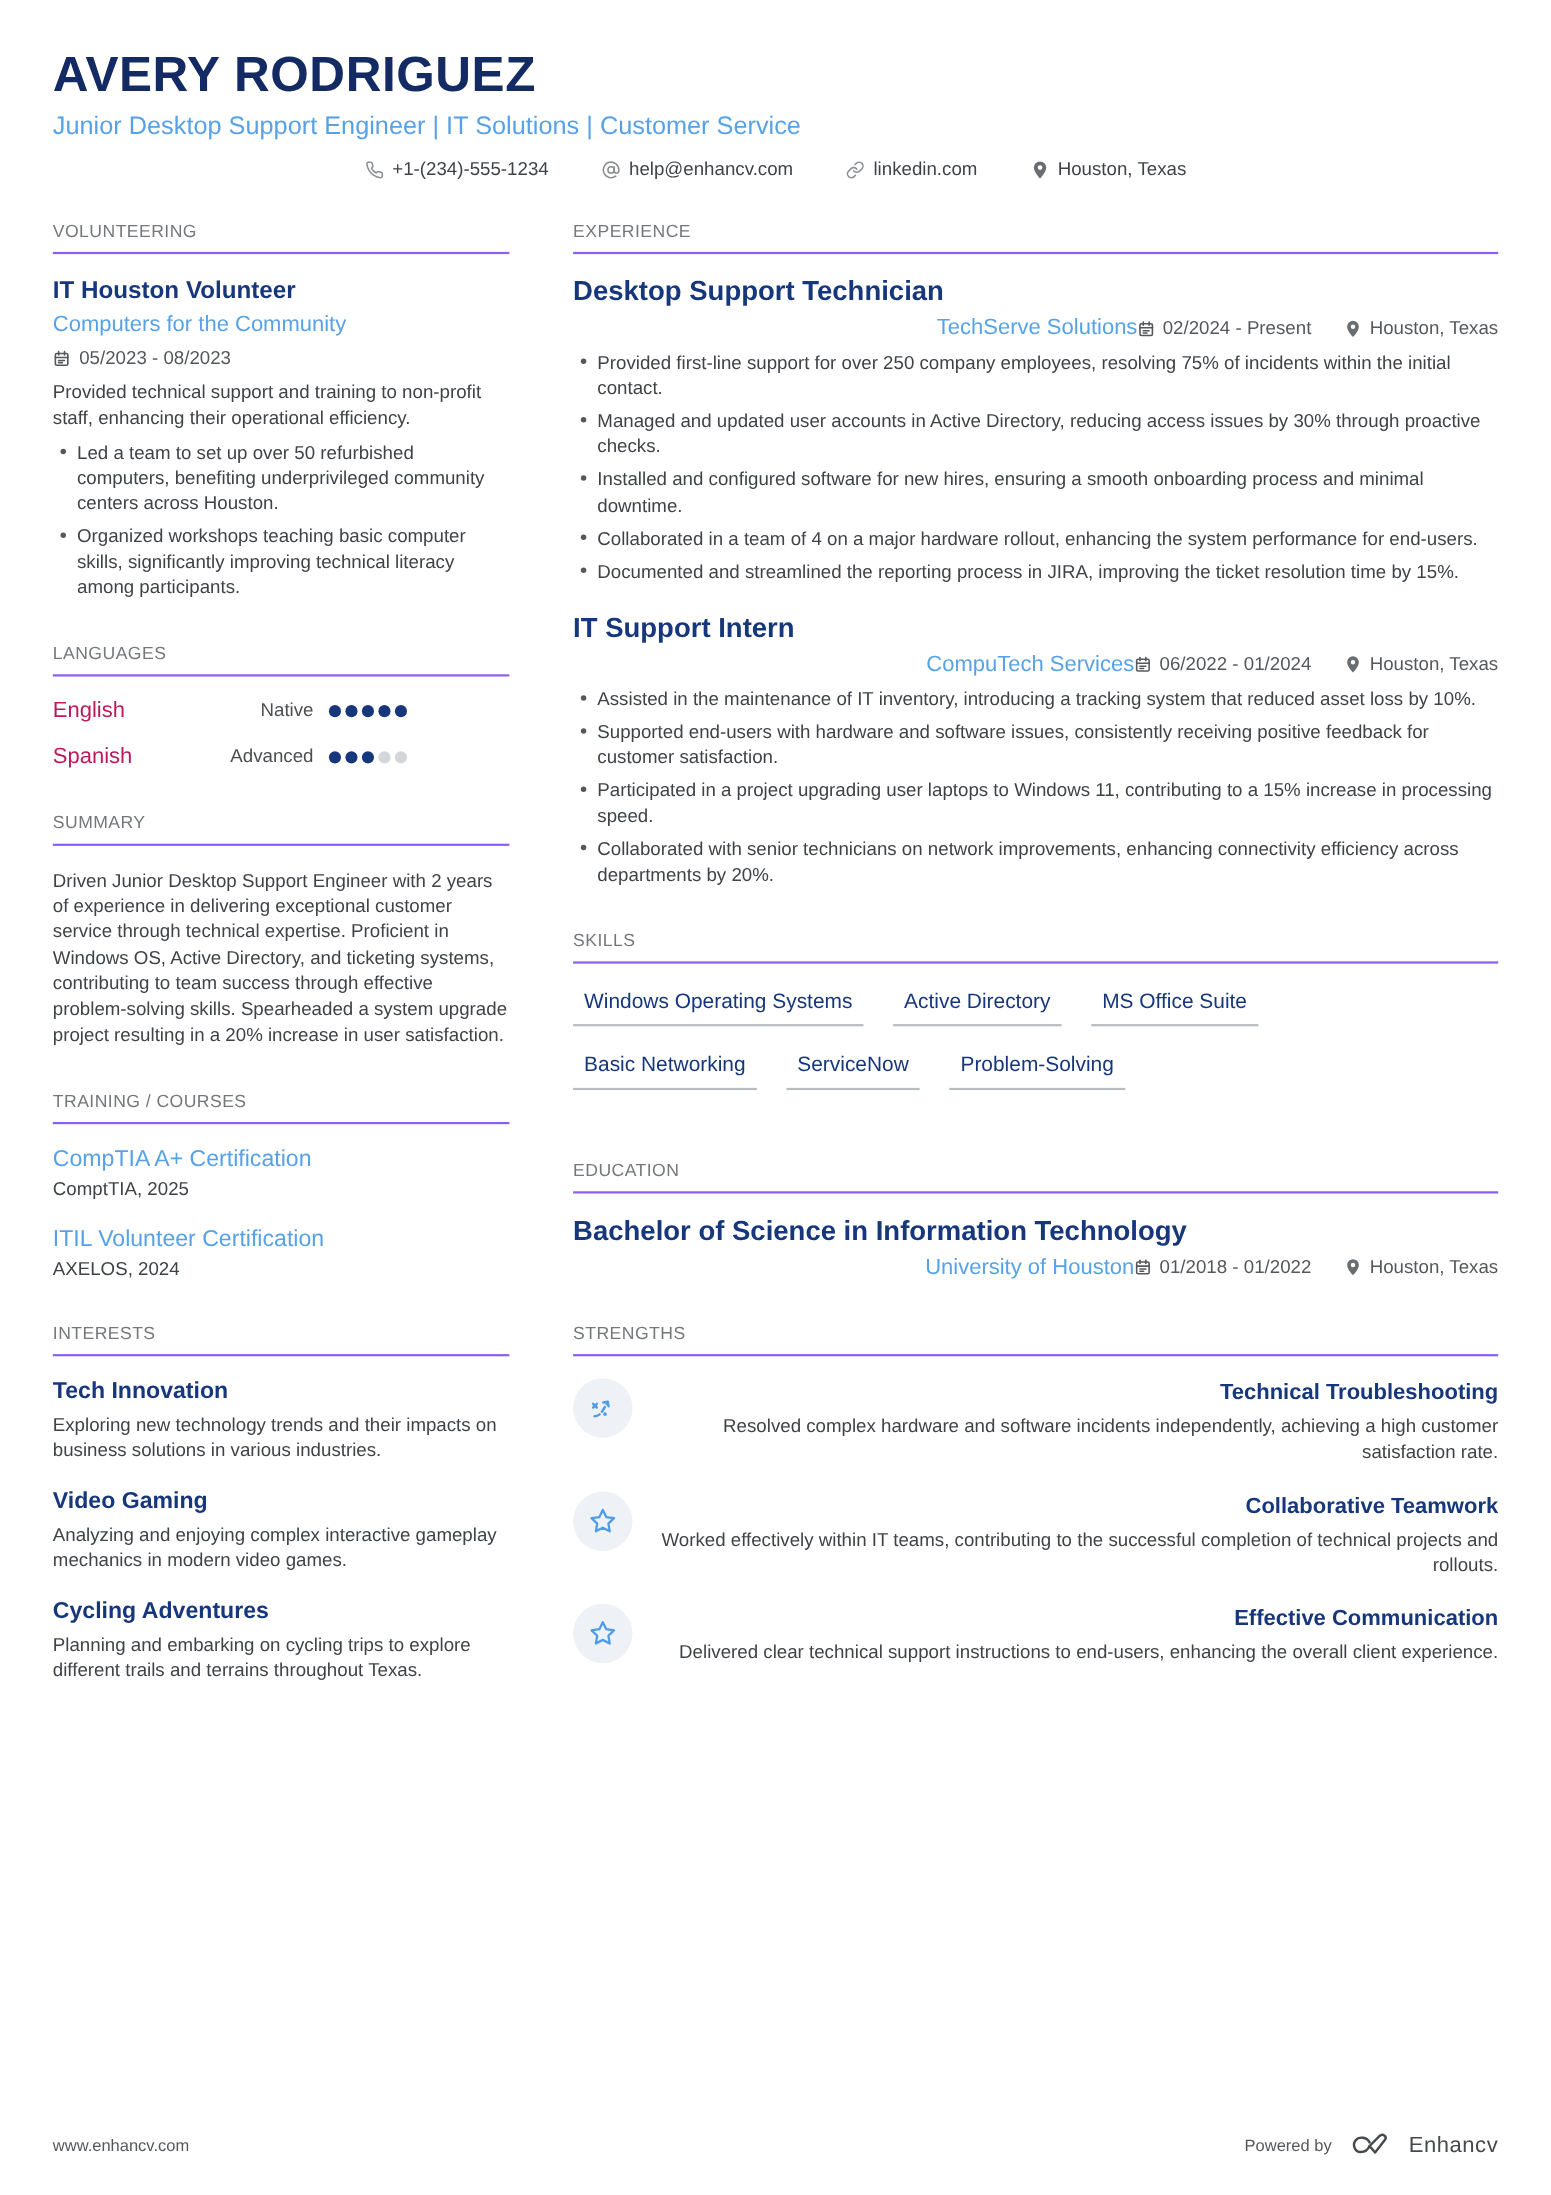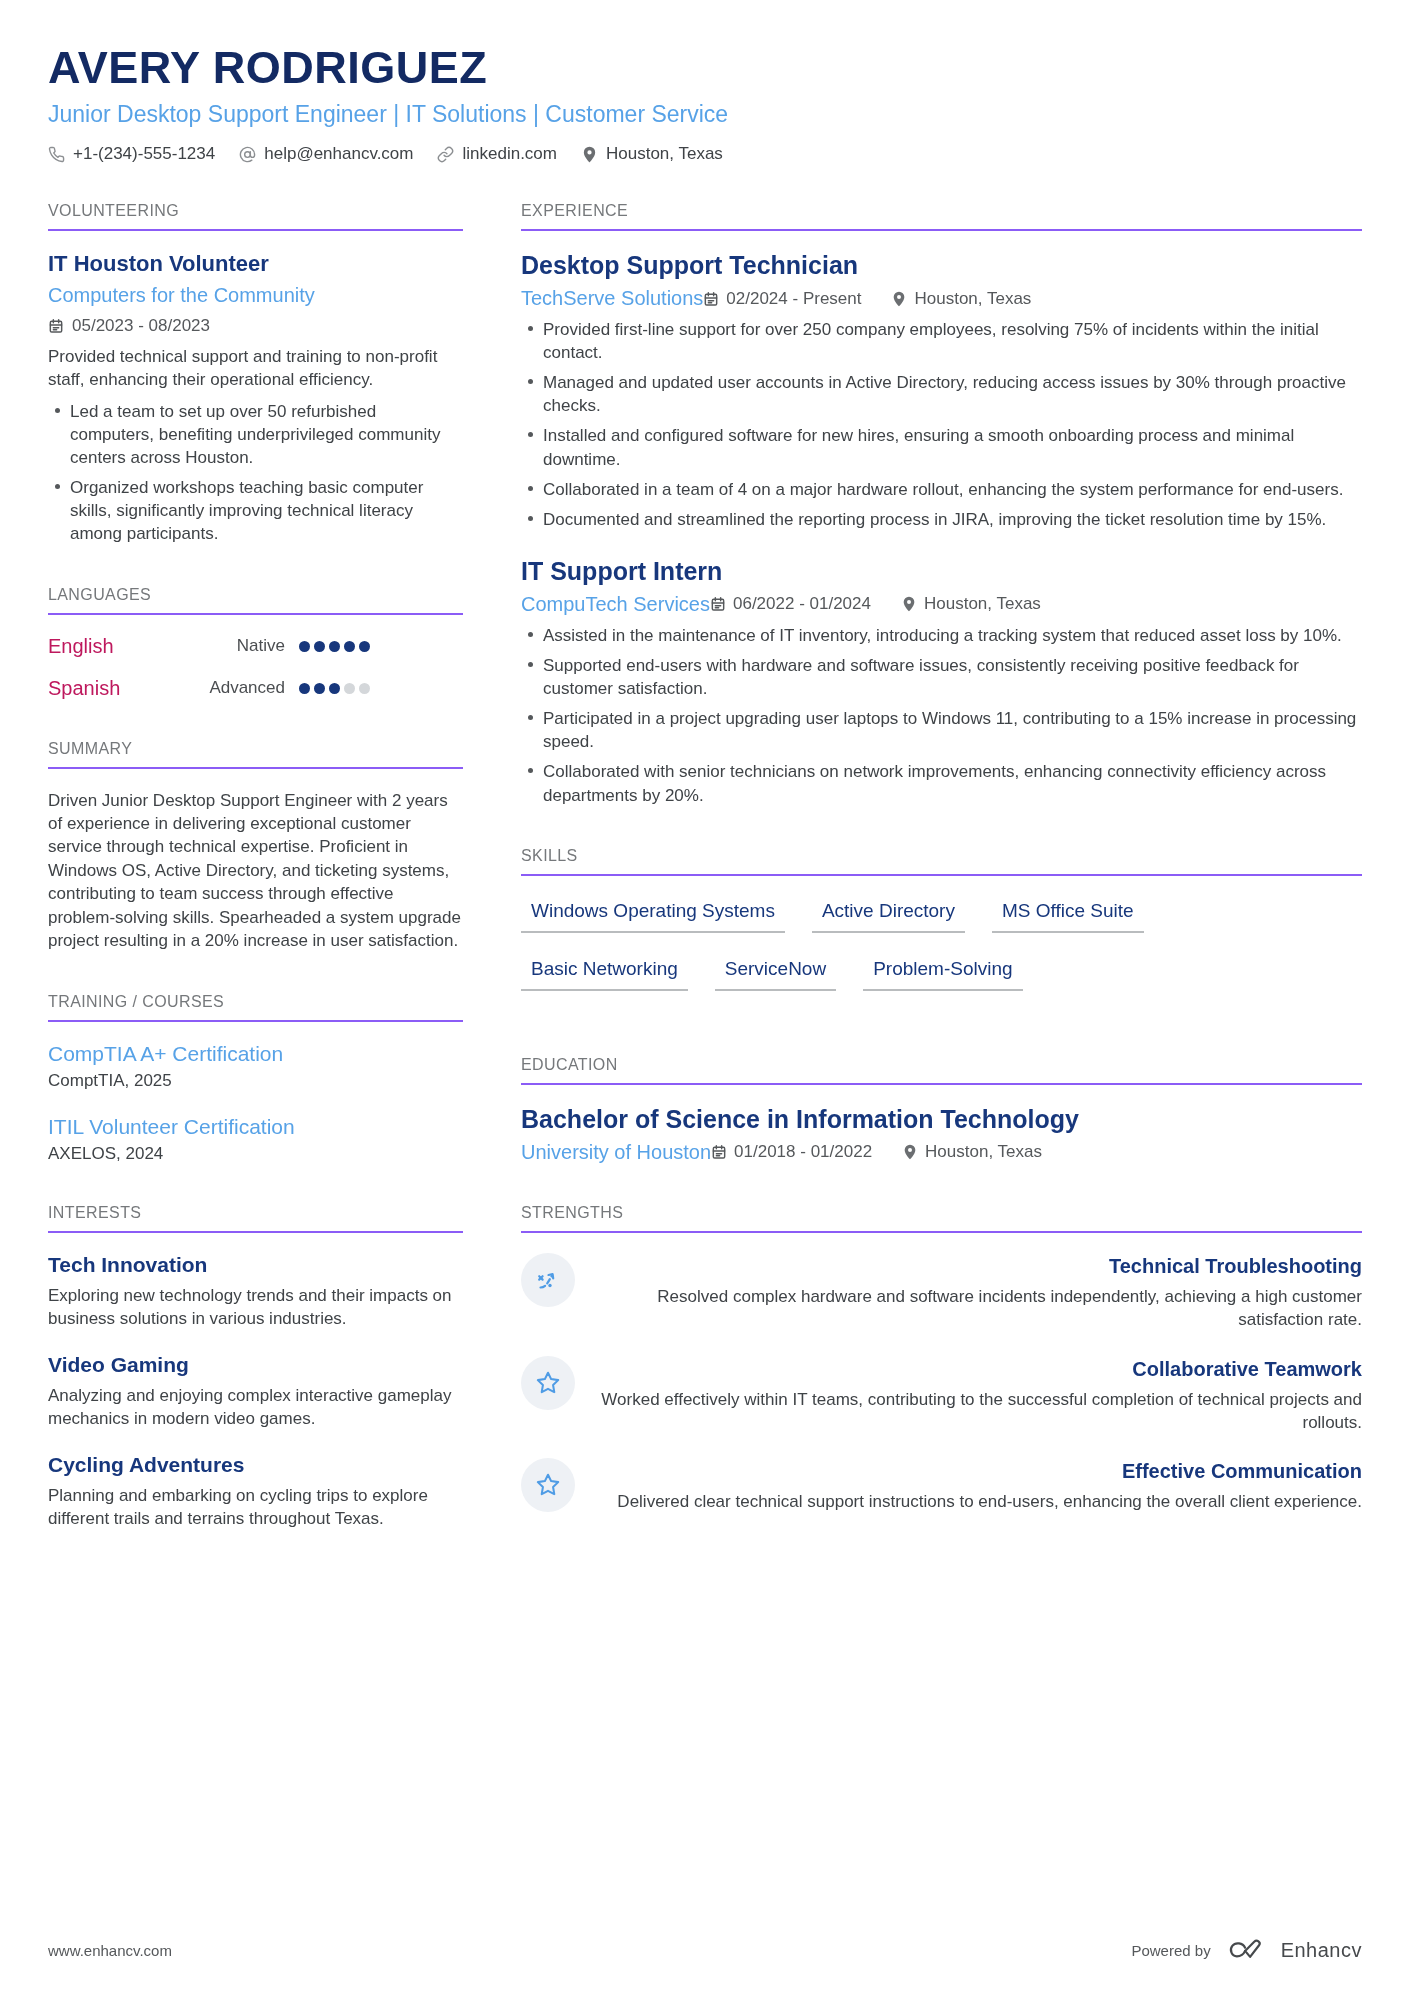--- a/index.html
+++ b/index.html
@@ -8,21 +8,21 @@
     width:1410px; height:1995px; overflow:hidden;
     background:#ffffff; color:#3f4347;
     font-family:"Liberation Sans", sans-serif;
     position:relative;
   }
   .page { padding:34px 48px 0 48px; height:100%; position:relative; }
 
   
   .name { margin:8px 0 0; font-size:45px; font-weight:700; letter-spacing:.5px; color:#132a63; }
   .headline { margin:7px 0 0; font-size:23px; font-weight:400; color:#57a2e7; }
-  .contact-row { display:flex; align-items:center; gap:24px; margin-top:16px; font-size:17px; color:#3f4347; }
+  .contact-row { display:flex; align-items:center; gap:48px; margin-top:16px; font-size:17px; color:#3f4347;justify-content:center; }
   .contact-item { display:flex; align-items:center; gap:8px; }
   .cicon { width:17px; height:17px; flex:0 0 auto; }
   .cicon svg { display:block; width:100%; height:100%; }
 
   
   .columns { display:flex; gap:58px; margin-top:38px; }
   .col-left { flex:0 0 415px; width:415px; }
   .col-right { flex:1; min-width:0; }
 
   .section { margin-bottom:40px; }
@@ -30,21 +30,21 @@
     margin:0 0 20px; font-size:16px; font-weight:400; letter-spacing:.4px;
     color:#75787b; border-bottom:2px solid #8b5cf6; padding-bottom:9px;
   }
 
   
   .entry { margin-bottom:26px; }
   .entry-title { margin:0 0 7px; font-size:22px; font-weight:700; color:#17377c; }
   .entry-title.lg { font-size:25px; }
   .entry-org { font-size:20px; color:#57a2e7; margin-bottom:9px; }
   .meta-row { display:flex; align-items:center; gap:8px; font-size:17px; color:#55585b; margin-bottom:9px; }
-  .meta-split { display:flex; align-items:center; justify-content:flex-start; margin-bottom:8px; }
+  .meta-split { display:flex; align-items:center; justify-content:flex-end; margin-bottom:8px; }
   .meta-right { display:flex; align-items:center; gap:30px; font-size:17px; color:#55585b; }
   .meta-group { display:flex; align-items:center; gap:7px; white-space:nowrap; }
   .micon { width:16px; height:16px; flex:0 0 auto; }
   .micon svg { display:block; width:100%; height:100%; }
 
   .body-text { margin:0 0 8px; font-size:17px; line-height:1.38; color:#3f4347; }
 
   ul.bullets { list-style:none; margin:8px 0 0; padding:0 0 0 22px; }
   ul.bullets li { position:relative; margin-bottom:7px; font-size:17px; line-height:1.36; color:#3f4347; }
   ul.bullets li::before { content:""; position:absolute; left:-15px; top:8px; width:5px; height:5px; border-radius:50%; background:#55585b; }

